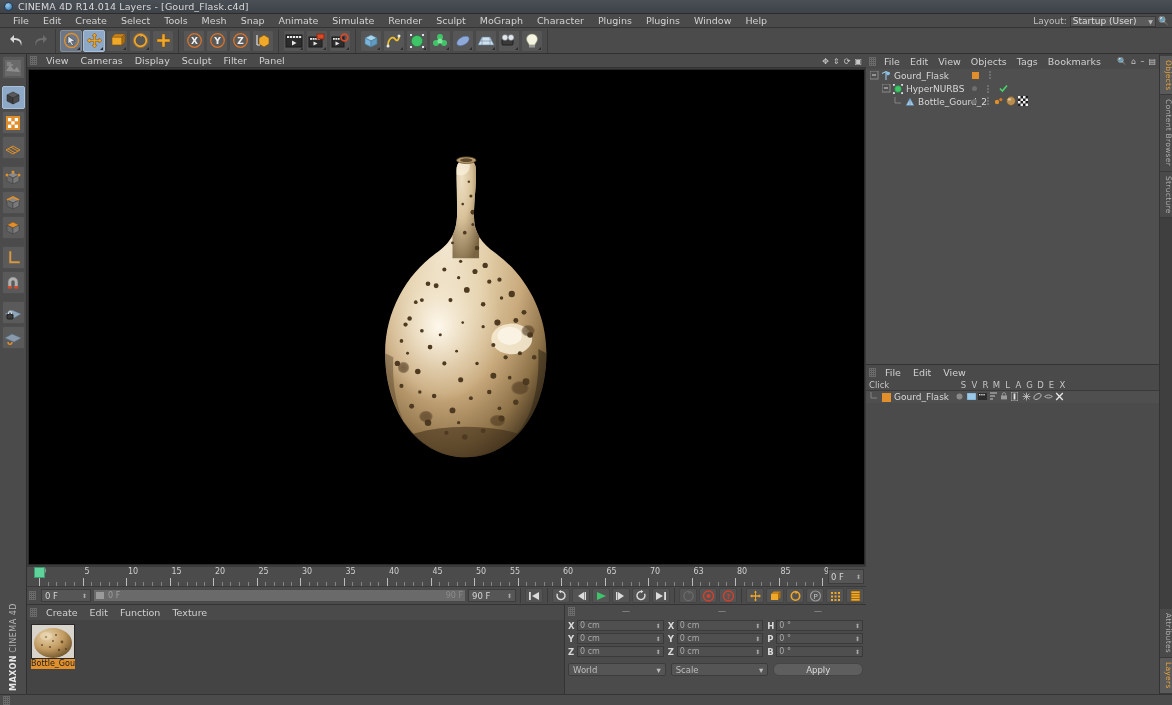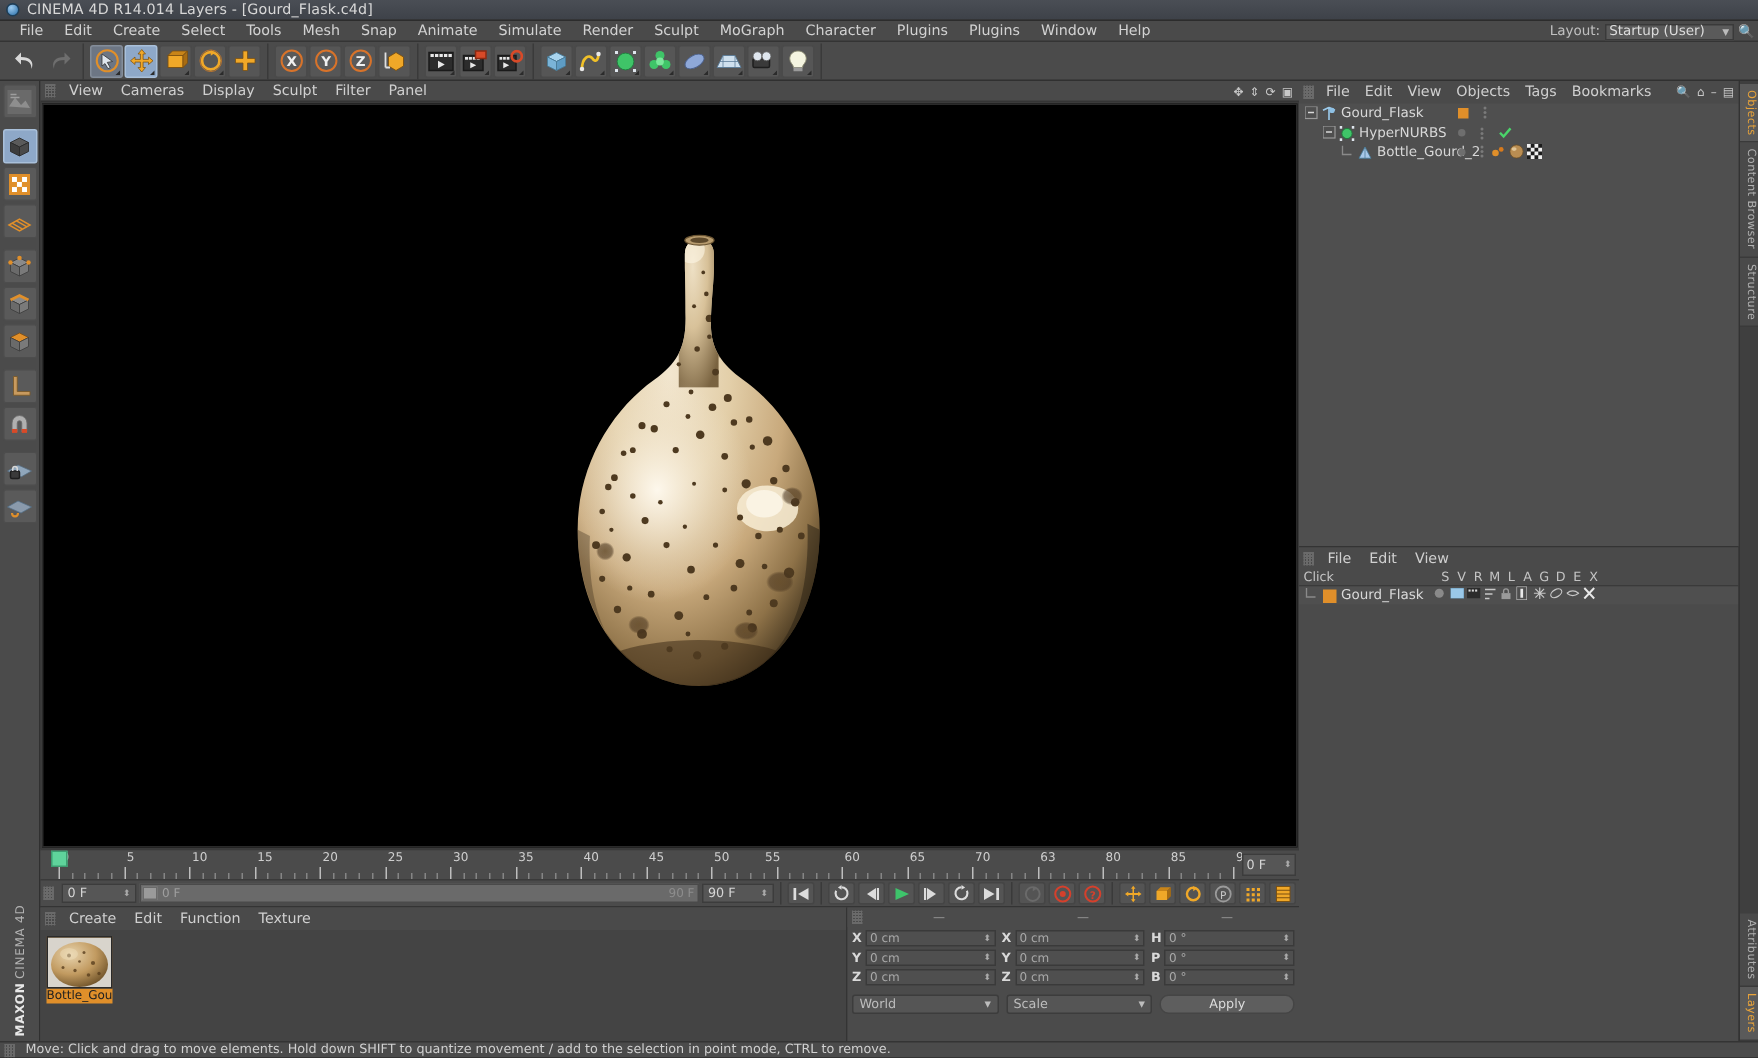--- a/index.html
+++ b/index.html
@@ -1267,14 +1267,13 @@
       <div class="rtab">Structure</div>
       <div class="rtabgap"></div>
       <div class="rtab">Attributes</div>
       <div class="rtab active">Layers</div>
     </div>
   </div>
 </div>
 
 <div class="statusbar">
   <div class="grip"></div>
-  <div class="st">Move: Click and drag to move elements. Hold down SHIFT to quantize movement / add to the selection in point mode, CTRL to remove.</div>
 </div>
 
 </body></html>

